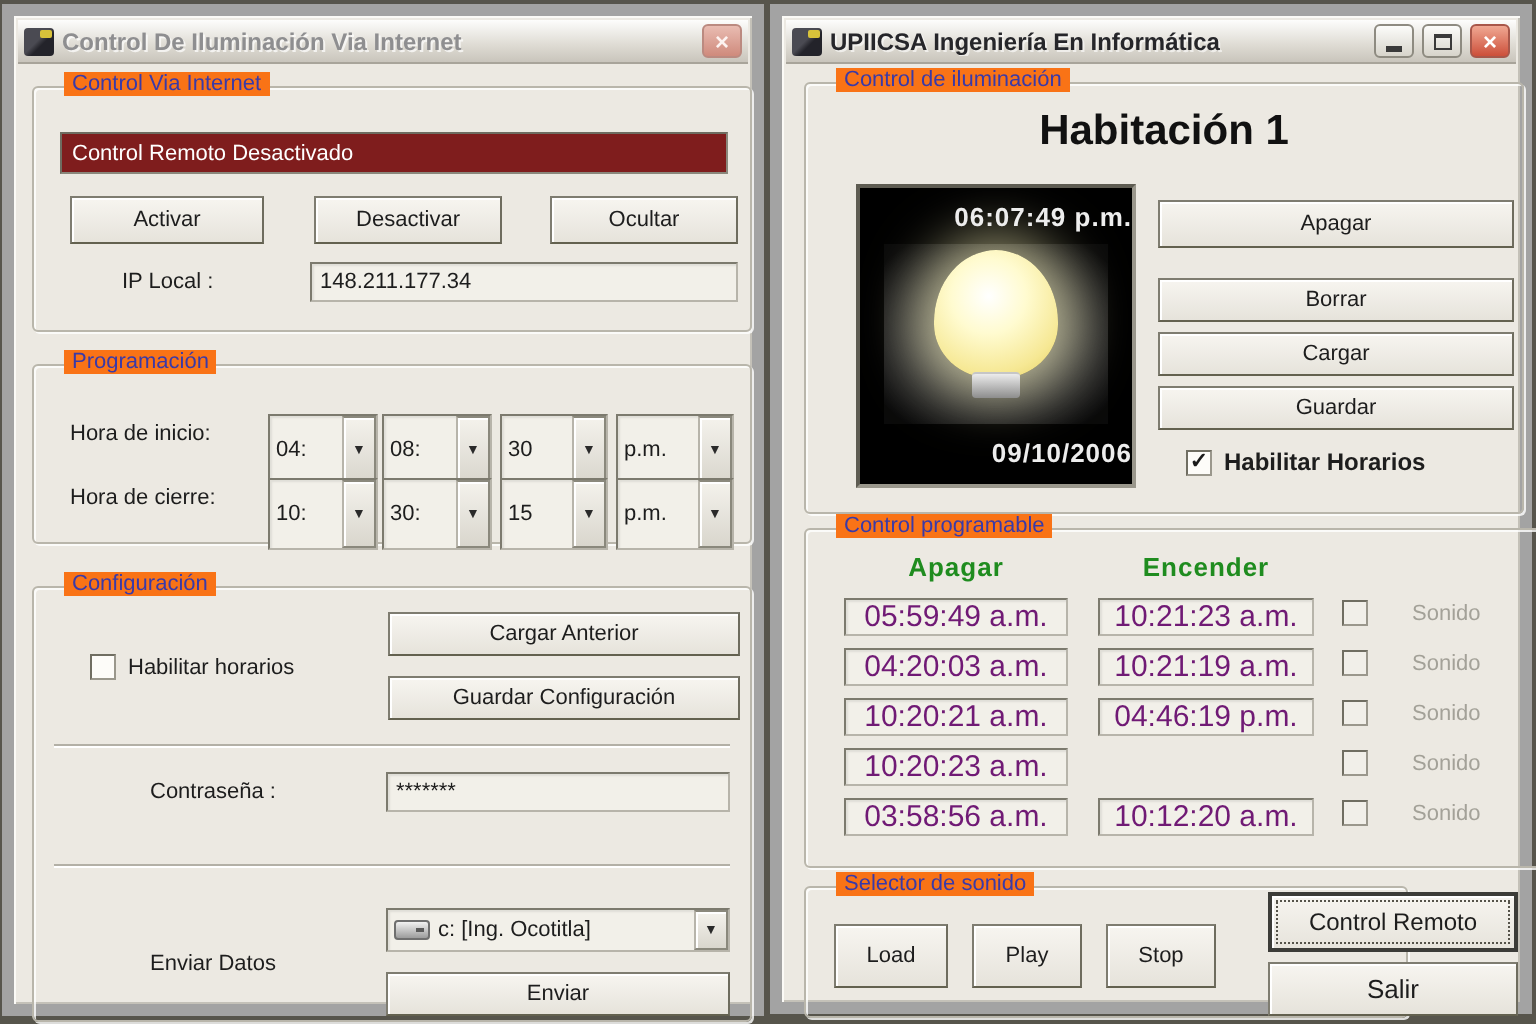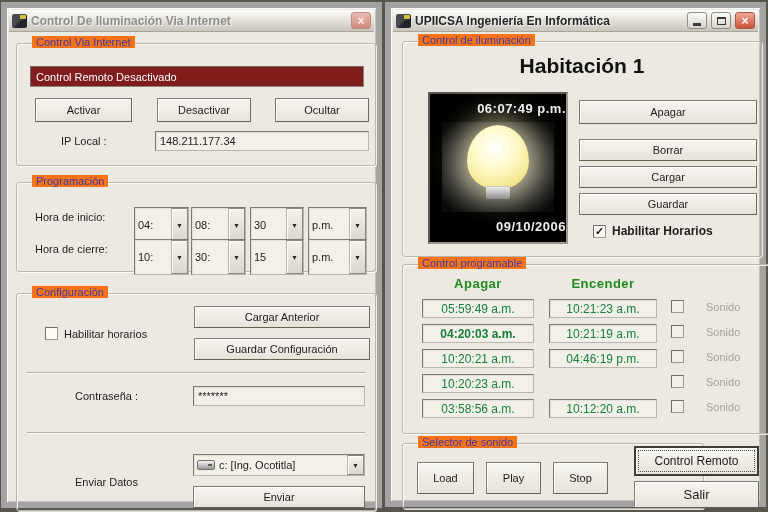--- a/index.html
+++ b/index.html
@@ -93,21 +93,21 @@
         background:linear-gradient(#ececec,#8d8d8d); border-radius:2px;
         border-top:1px solid #c6c6c6; }
 
   .heading { position:absolute; left:0; right:0; text-align:center;
              font-size:21px; font-weight:bold; color:#111; }
 
   .col-header { position:absolute; text-align:center; font-size:13px; font-weight:bold;
                 color:#1f8c1f; letter-spacing:.5px; }
 
   .time-field { position:absolute; height:19px; display:flex; align-items:center;
-                justify-content:center; font-size:12px; color:#15803d; }
+                justify-content:center; font-size:15px; color:#701a75; }
 
   .sonido-row { position:absolute; display:flex; align-items:center; gap:22px;
                 color:#a3a198; }
 
   .drive-icon { width:18px; height:10px; border-radius:2px; flex:0 0 auto; margin-right:4px;
                 background:linear-gradient(#f2f2f2,#9c9c9c); border:1px solid #6f6f6f; position:relative; }
   .drive-icon::after { content:""; position:absolute; right:2px; top:3px; width:4px; height:2px; background:#5a5a5a; }
 
   input.text-input { position:absolute; font-family:"Liberation Sans", sans-serif; font-size:11px;
                      padding:0 4px; color:#1d1d1d; outline:none; }
@@ -255,21 +255,21 @@
     <div class="col-header" style="left:19px; top:11px; width:112px;">Apagar</div>
     <div class="col-header" style="left:146px; top:11px; width:108px;">Encender</div>
 
     <div class="time-field sunken" style="left:19px; top:34px; width:112px;">05:59:49 a.m.</div>
     <div class="time-field sunken" style="left:146px; top:34px; width:108px;">10:21:23 a.m.</div>
     <div class="sonido-row" style="left:268px; top:35px;">
       <span class="checkbox disabled"></span>
       <span>Sonido</span>
     </div>
 
-    <div class="time-field sunken" style="left:19px; top:59px; width:112px;font-weight:bold;">04:20:03 a.m.</div>
+    <div class="time-field sunken" style="left:19px; top:59px; width:112px;">04:20:03 a.m.</div>
     <div class="time-field sunken" style="left:146px; top:59px; width:108px;">10:21:19 a.m.</div>
     <div class="sonido-row" style="left:268px; top:60px;">
       <span class="checkbox disabled"></span>
       <span>Sonido</span>
     </div>
 
     <div class="time-field sunken" style="left:19px; top:84px; width:112px;">10:20:21 a.m.</div>
     <div class="time-field sunken" style="left:146px; top:84px; width:108px;">04:46:19 p.m.</div>
     <div class="sonido-row" style="left:268px; top:85px;">
       <span class="checkbox disabled"></span>

